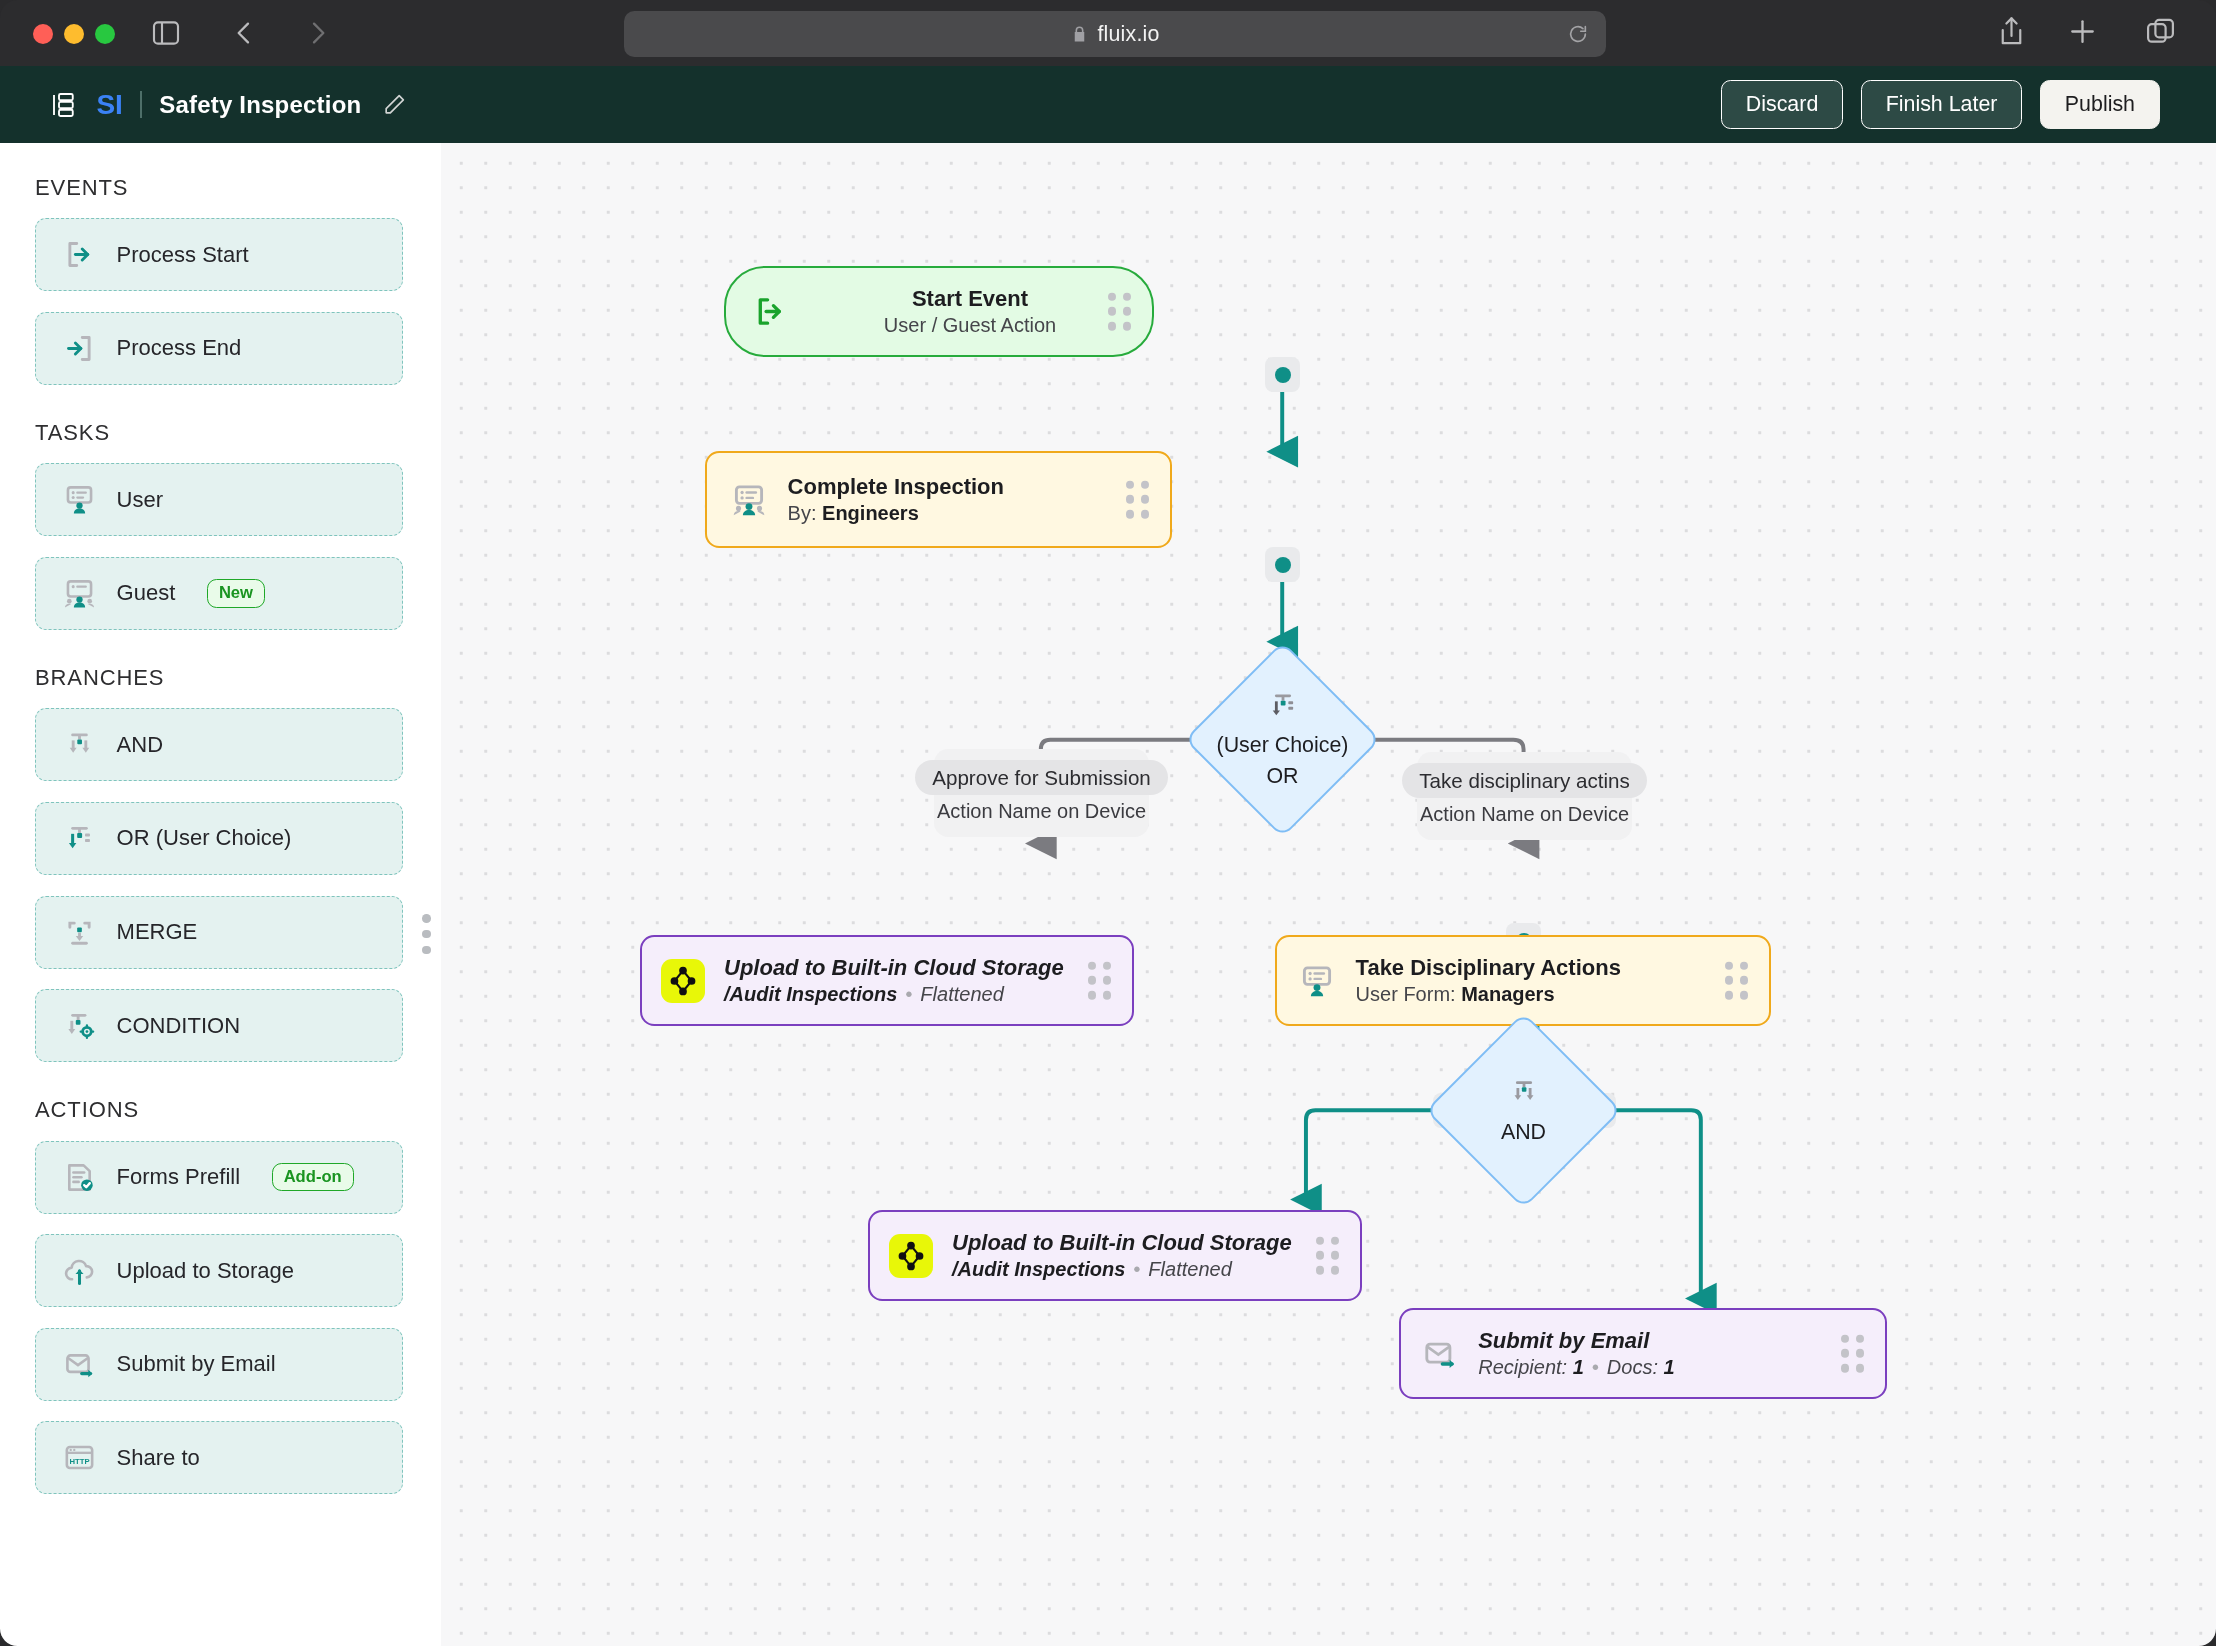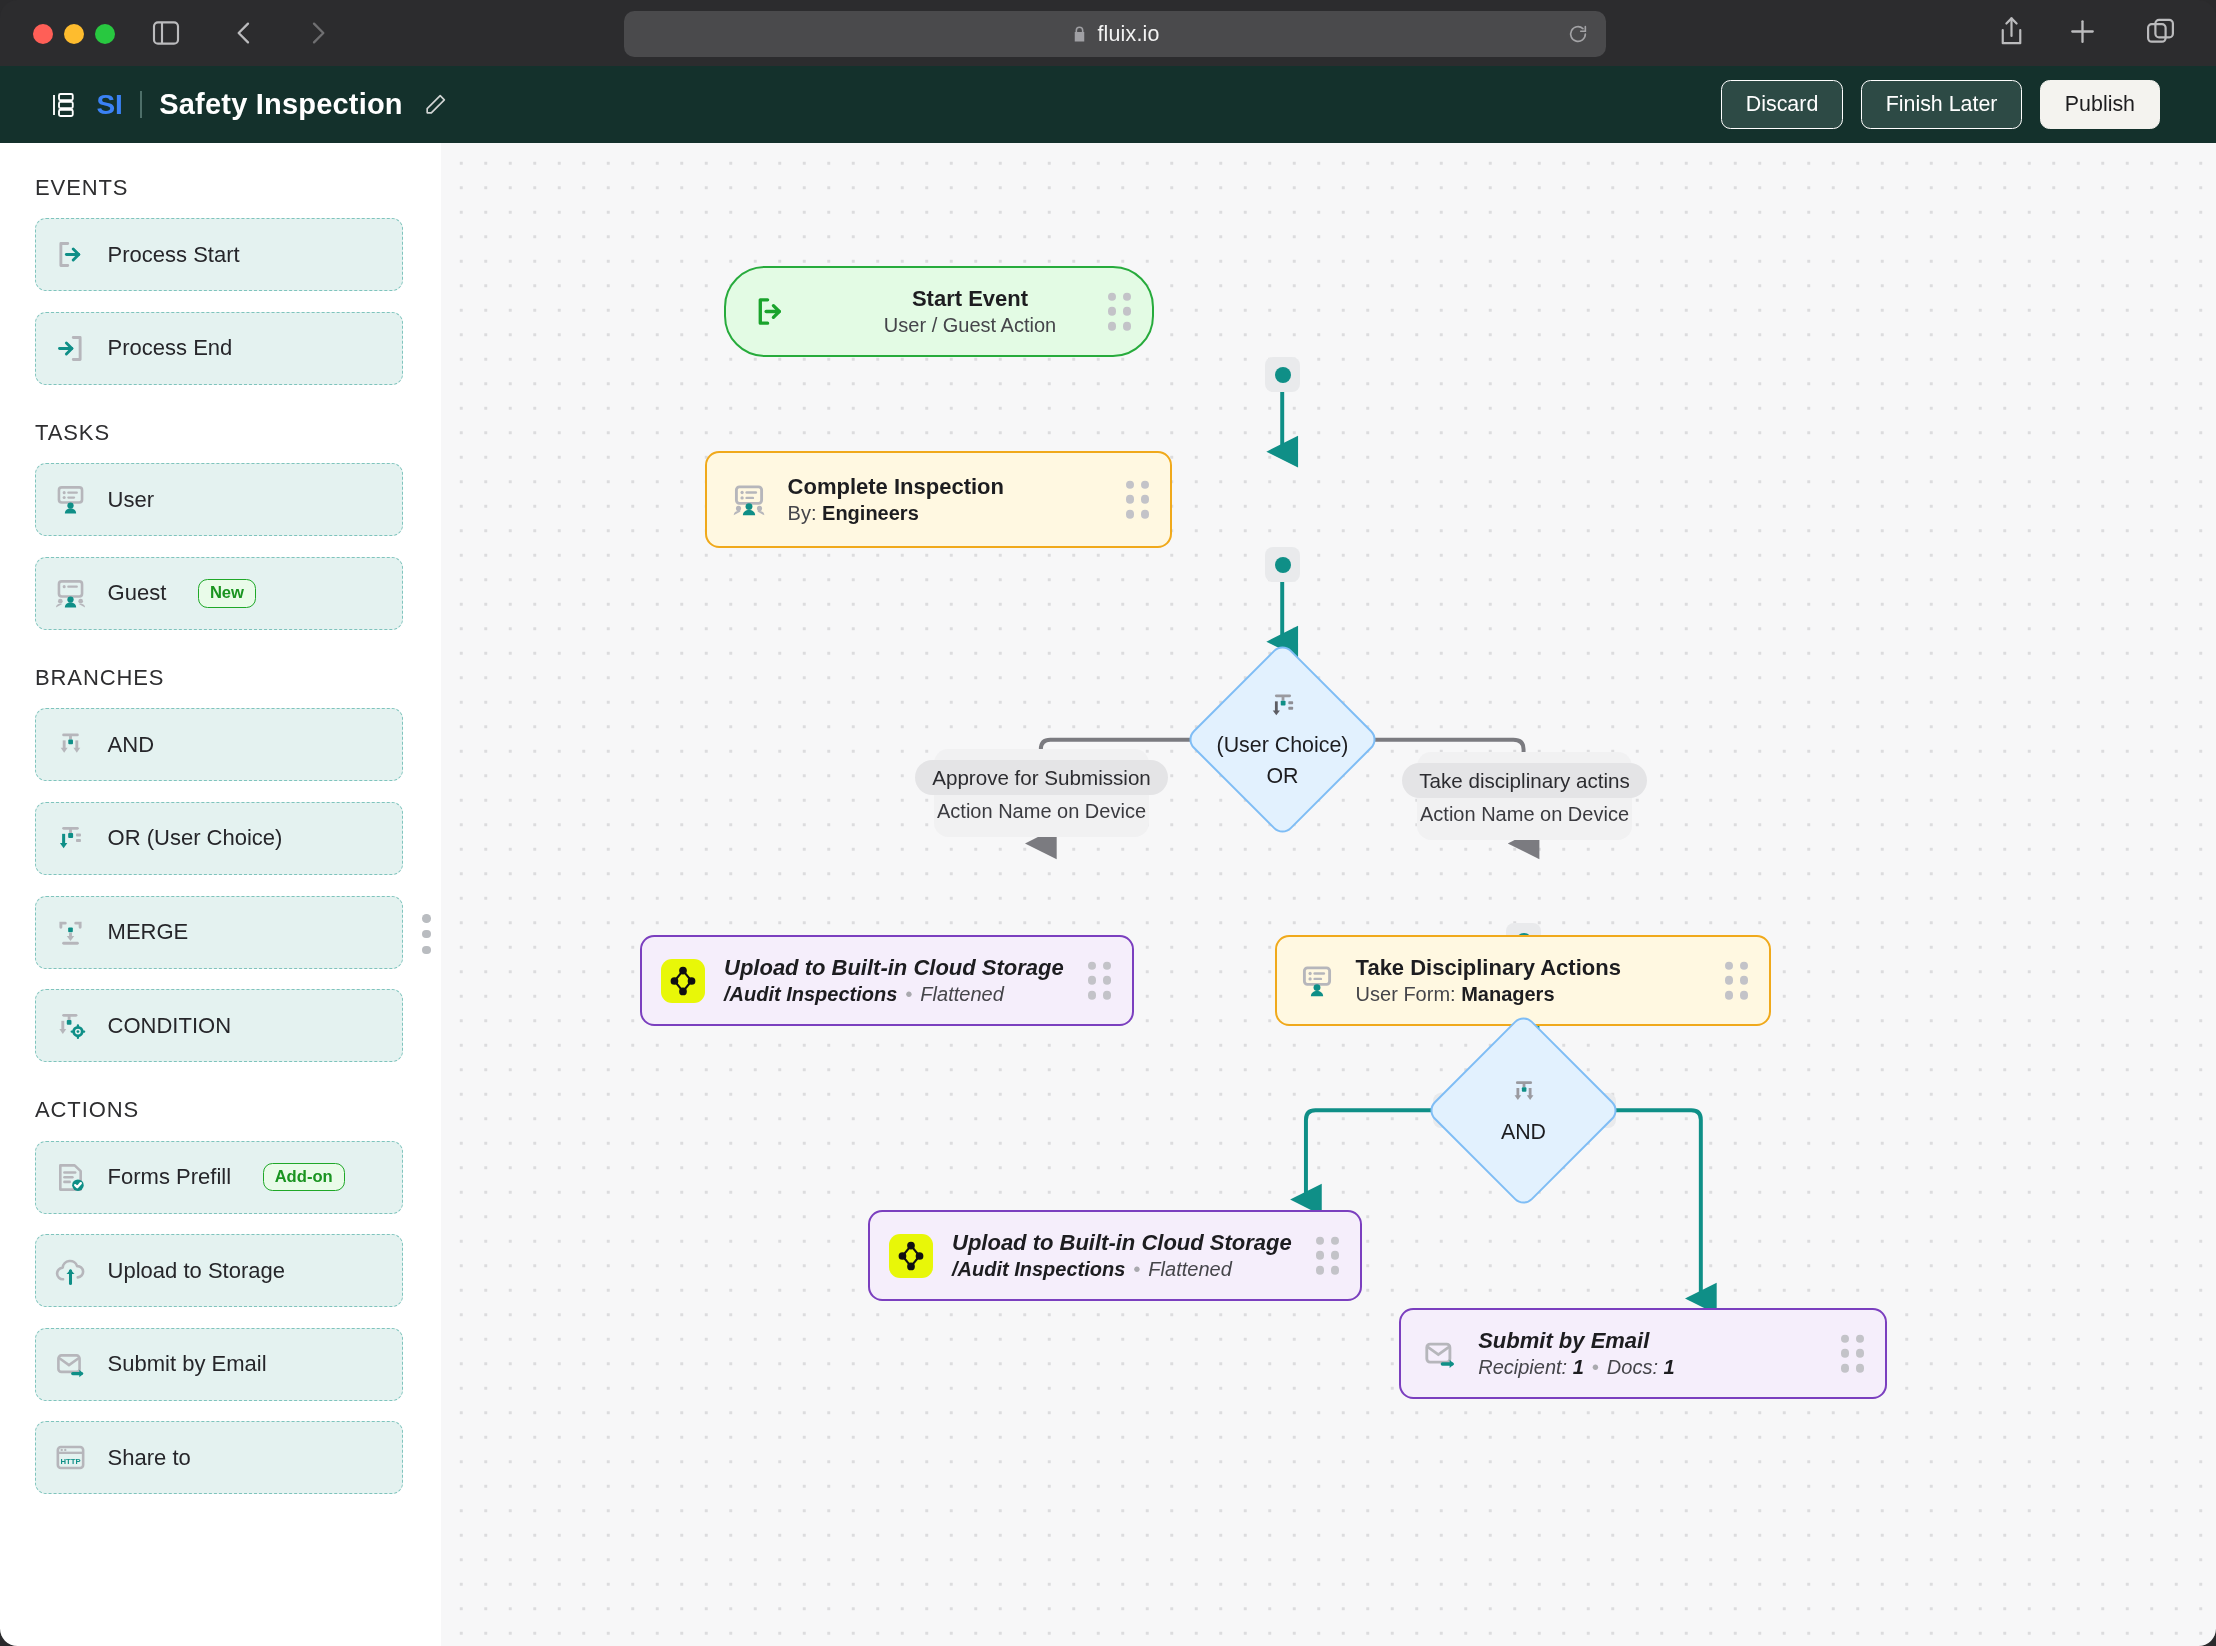--- a/index.html
+++ b/index.html
@@ -41,21 +41,21 @@
 
   
   .app-header {
     position: absolute; left: 0; top: 66px; width: 2216px; height: 77px;
     background: #14312c; display: flex; align-items: center;
   }
   .hdr-left { display: flex; align-items: center; padding-left: 49px; gap: 0; }
   .hdr-logo { width: 30px; height: 30px; margin-right: 17.4px; }
   .hdr-abbr { color: #3b82f6; font-size: 28px; font-weight: 600; }
   .hdr-sep { width: 1.6px; height: 27px; background: #4e6f69; margin: 0 17.4px; }
-  .hdr-title { color: #ffffff; font-size: 29px; font-weight: 700; letter-spacing: 0.2px; text-align: center; }
+  .hdr-title { color: #ffffff; font-size: 24px; font-weight: 700; letter-spacing: 0.2px; text-align: center; }
   .hdr-edit { width: 25px; height: 25px; margin-left: 20.6px; opacity: .9; cursor: pointer; }
 
   .hdr-right { margin-left: auto; display: flex; align-items: flex-start; gap: 17.4px; padding-right: 56px; }
   .btn {
     height: 49px; border-radius: 9.5px; display: flex; align-items: center;
     justify-content: center; font-size: 21.4px; cursor: pointer; padding: 0 24px;
   }
   .btn-ghost { background: #2d4a45; border: 1.6px solid #ffffff; color: #ffffff; }
   .btn-primary { background: #f4f3ef; border: 1.6px solid #f4f3ef; color: #1d1d1f; }
 
@@ -67,21 +67,21 @@
   }
   .side-inner { padding: 32px 38px 0 35px; }
   .group-title {
     font-size: 22px; color: #2e2e30; letter-spacing: 0.9px;
     margin: 0 0 17.4px 0; font-weight: 400;
   }
   .group-title.gap { margin-top: 35px; }
   .palette-item {
     height: 73px; background: #e4f2f0; border: 1.6px dashed #7fc4bd;
     border-radius: 11px; display: flex; align-items: center;
-    padding-left: 18px; margin-bottom: 20.6px; cursor: grab; gap: 20.6px;
+    padding-left: 27px; margin-bottom: 20.6px; cursor: grab; gap: 20.6px;
   }
   .pi-icon { width: 33px; height: 33px; flex: 0 0 33px; display:flex; align-items:center; justify-content:center;}
   .pi-label { font-size: 22px; color: #26262a; font-weight: 500; }
   .pill {
     border: 1.6px solid #1fa828; color: #1a9421; background: #e9fbe9;
     border-radius: 9.5px; font-size: 16.6px; padding: 3.2px 11px; margin-left: 11px;
     font-weight: 600;
   }
   .drag-dots {
     position: absolute; left: 422px; top: 914px; display: flex;

